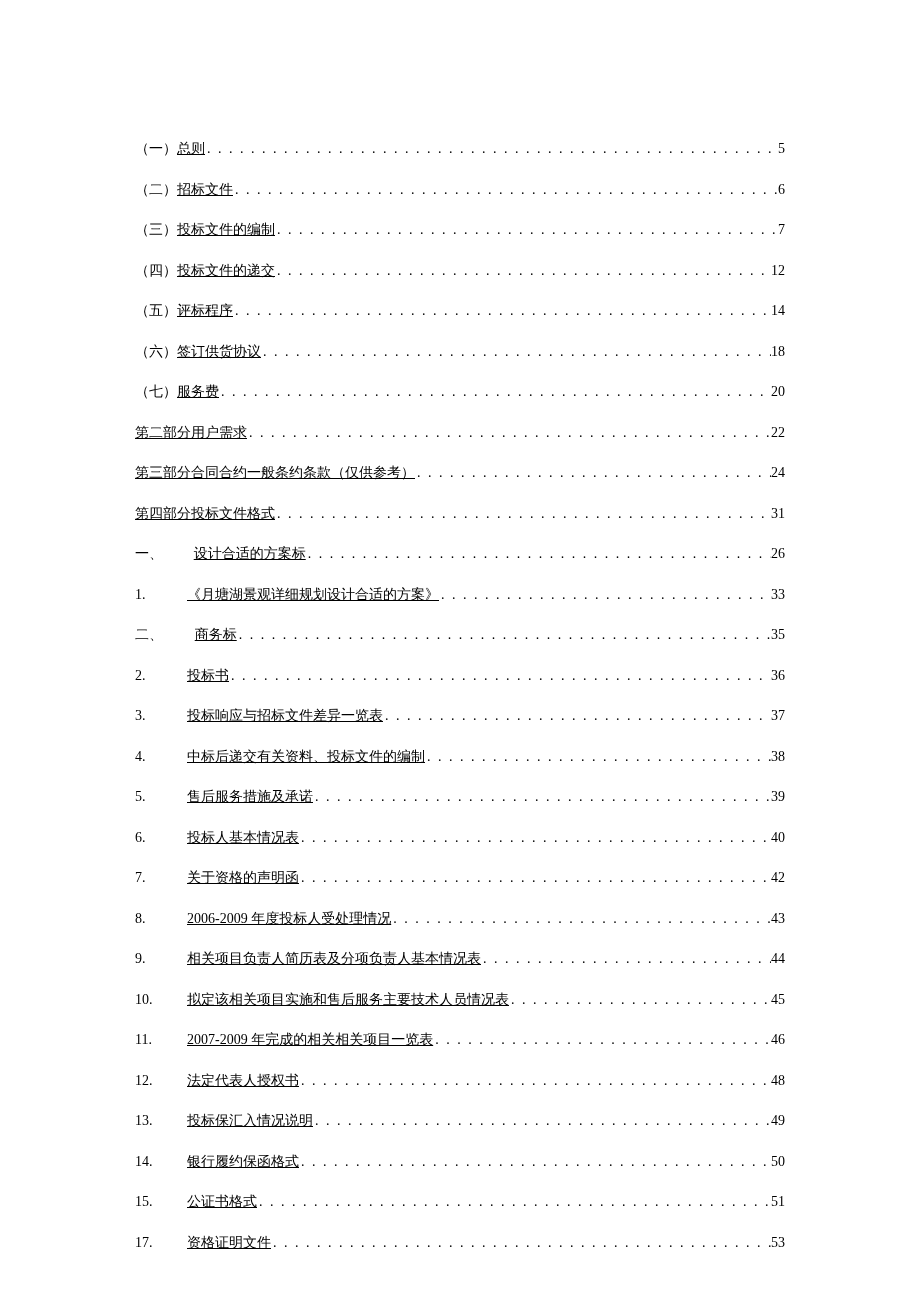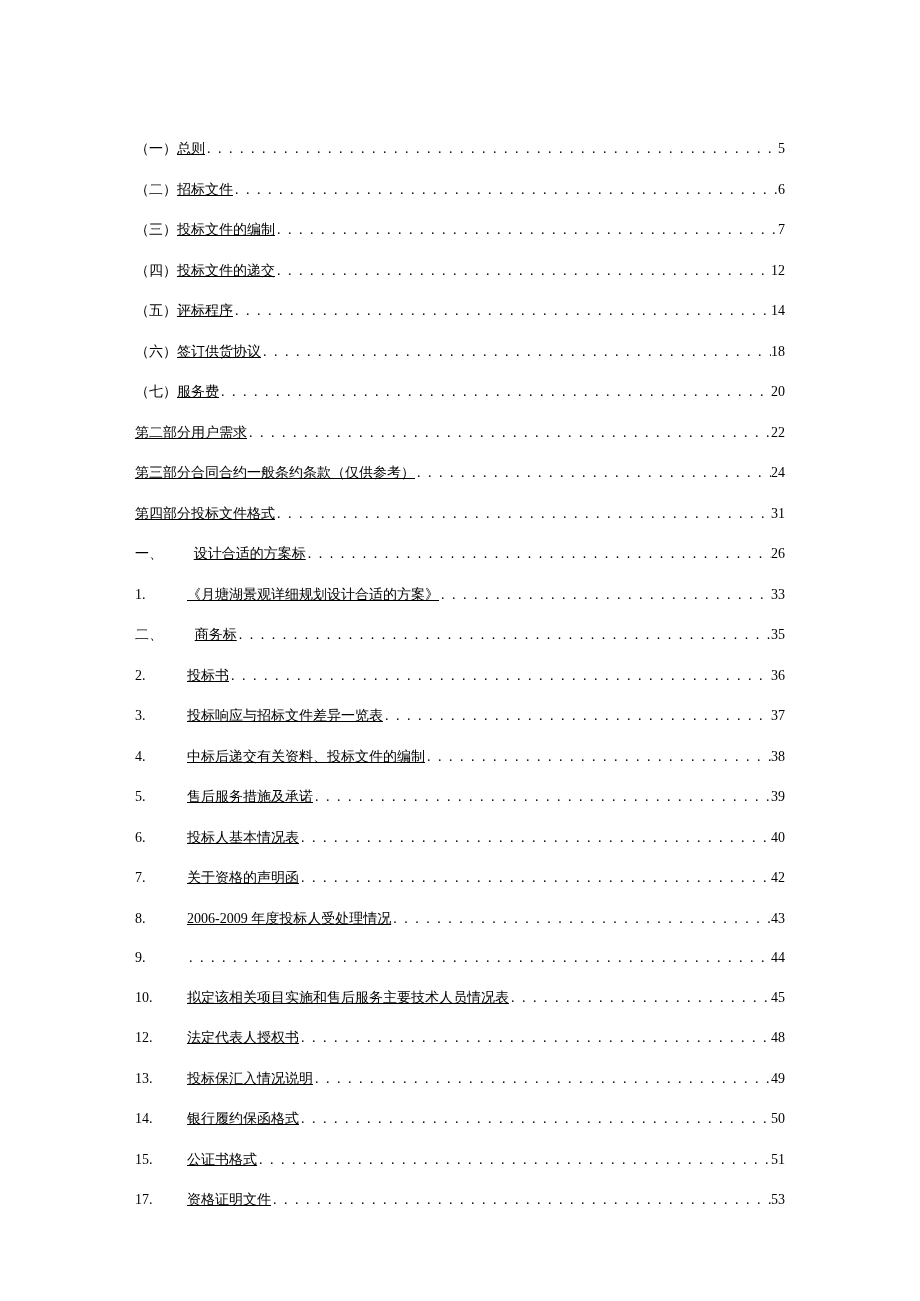--- a/index.html
+++ b/index.html
@@ -155,28 +155,35 @@
       <span class="toc-page">42</span>
     </div>
     <div class="toc-entry">
       <span class="toc-prefix wide">8.</span>
       <span class="toc-title">2006-2009 年度投标人受处理情况</span>
       <span class="toc-dots"></span>
       <span class="toc-page">43</span>
     </div>
     <div class="toc-entry">
       <span class="toc-prefix wide">9.</span>
+      <span class="toc-title">相关项目负责人简历表及分项负责人基本情况表</span>
       <span class="toc-dots"></span>
       <span class="toc-page">44</span>
     </div>
     <div class="toc-entry">
       <span class="toc-prefix wide">10.</span>
       <span class="toc-title">拟定该相关项目实施和售后服务主要技术人员情况表</span>
       <span class="toc-dots"></span>
       <span class="toc-page">45</span>
+    </div>
+    <div class="toc-entry">
+      <span class="toc-prefix wide">11.</span>
+      <span class="toc-title">2007-2009 年完成的相关相关项目一览表</span>
+      <span class="toc-dots"></span>
+      <span class="toc-page">46</span>
     </div>
     <div class="toc-entry">
       <span class="toc-prefix wide">12.</span>
       <span class="toc-title">法定代表人授权书</span>
       <span class="toc-dots"></span>
       <span class="toc-page">48</span>
     </div>
     <div class="toc-entry">
       <span class="toc-prefix wide">13.</span>
       <span class="toc-title">投标保汇入情况说明</span>

